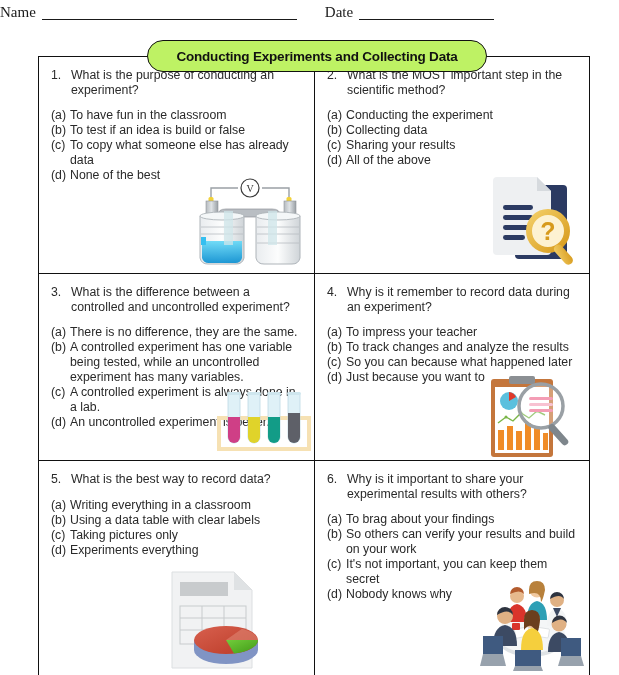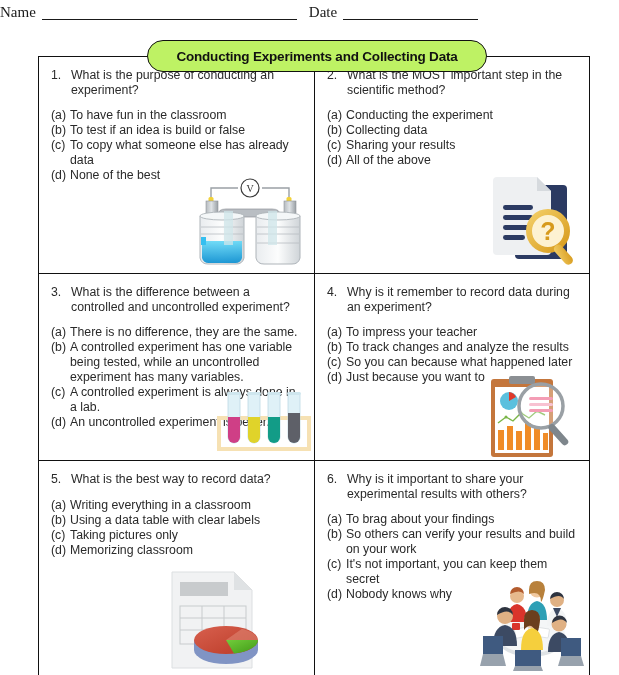--- a/index.html
+++ b/index.html
@@ -27,21 +27,21 @@
     font-size: 15px;
     color: #1a1a1a;
   }
   .hdr-name-line {
     flex: 0 0 auto;
     width: 255px;
     margin-left: 6px;
     border-bottom: 1.3px solid #1a1a1a;
     height: 14px;
   }
-  .hdr-date-label { margin-left: 12px; line-height: 16px; }
+  .hdr-date-label { margin-left: 28px; line-height: 16px; }
   .hdr-date-line {
     flex: 0 0 auto;
     width: 135px;
     margin-left: 6px;
     border-bottom: 1.3px solid #1a1a1a;
     height: 14px;
   }
 
   
   .sheet {
@@ -401,21 +401,21 @@
         <div class="opt">
           <span class="opt-key">(b)</span>
           <span class="opt-val">Using a data table with clear labels</span>
         </div>
         <div class="opt">
           <span class="opt-key">(c)</span>
           <span class="opt-val">Taking pictures only</span>
         </div>
         <div class="opt">
           <span class="opt-key">(d)</span>
-          <span class="opt-val">Memorizing classroom</span>
+          <span class="opt-val">Experiments everything</span>
         </div>
       </div>
 
       <div class="illus illus-sheeticon">
         <svg width="108" height="104" viewBox="0 0 108 104">
           <defs>
             <linearGradient id="gPieRed" x1="0" y1="0" x2="1" y2="1">
               <stop offset="0" stop-color="#d8604e"></stop>
               <stop offset="1" stop-color="#ba3a27"></stop>
             </linearGradient>

